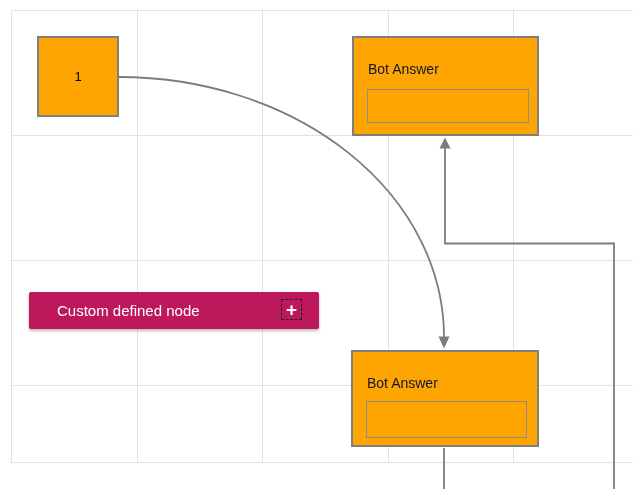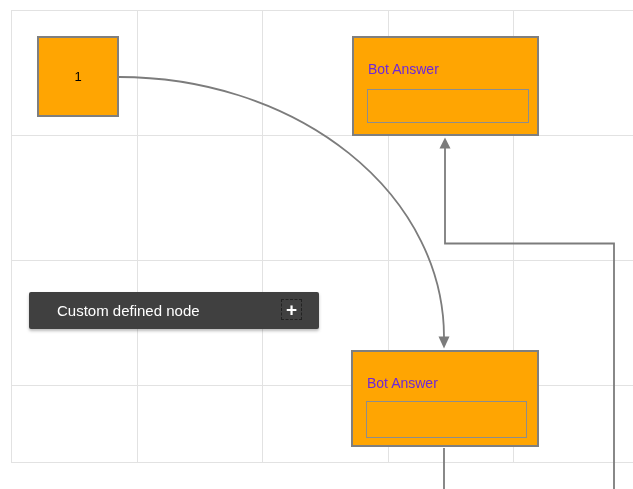--- a/index.html
+++ b/index.html
@@ -36,21 +36,21 @@
     align-items: center;
     justify-content: center;
     font-size: 13px;
     color: #000000;
   }
   .bot-node .bot-title {
     position: absolute;
     left: 14px;
     top: 23px;
     font-size: 14px;
-    color: #6d28d9;
+    color: #0f172a;
     white-space: nowrap;
   }
   .bot-node .bot-input {
     position: absolute;
     left: 13px;
     box-sizing: border-box;
     border: 1px solid #8d8d8d;
     background: transparent;
   }
   #bot-answer-top {
@@ -74,21 +74,21 @@
     top: 49px;
     width: 161px;
     height: 37px;
   }
   #custom-node {
     position: absolute;
     left: 29px;
     top: 292px;
     width: 290px;
     height: 37px;
-    background: #404040;
+    background: #be185d;
     border-radius: 2px;
     box-shadow: 0 2px 3px rgba(60,60,60,0.35);
     color: #ffffff;
   }
   #custom-node .custom-label {
     position: absolute;
     left: 28px;
     top: 0;
     line-height: 37px;
     font-size: 15px;

